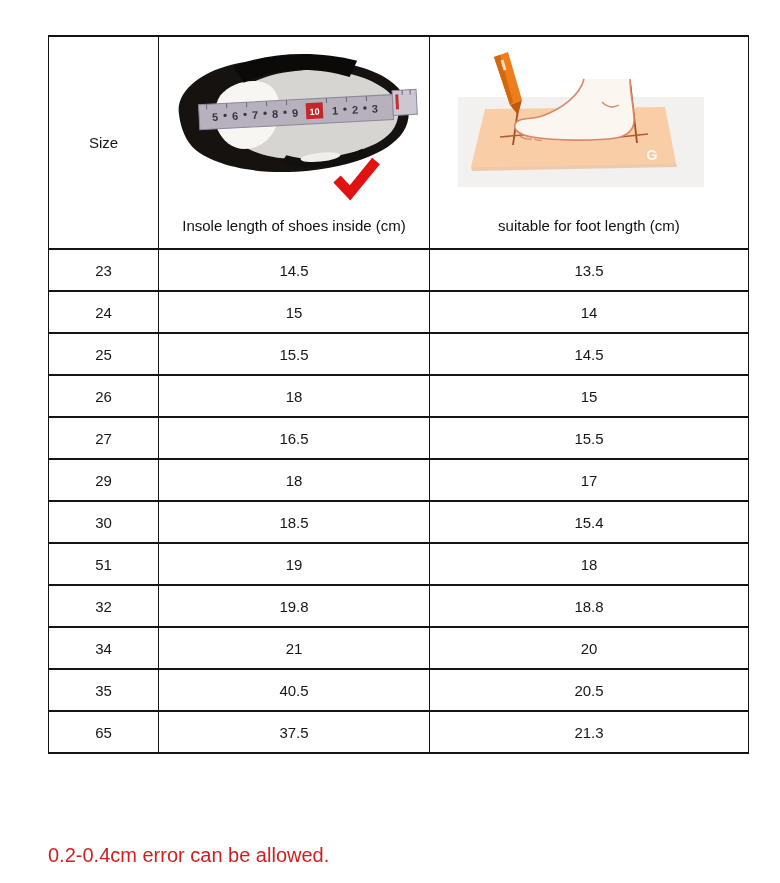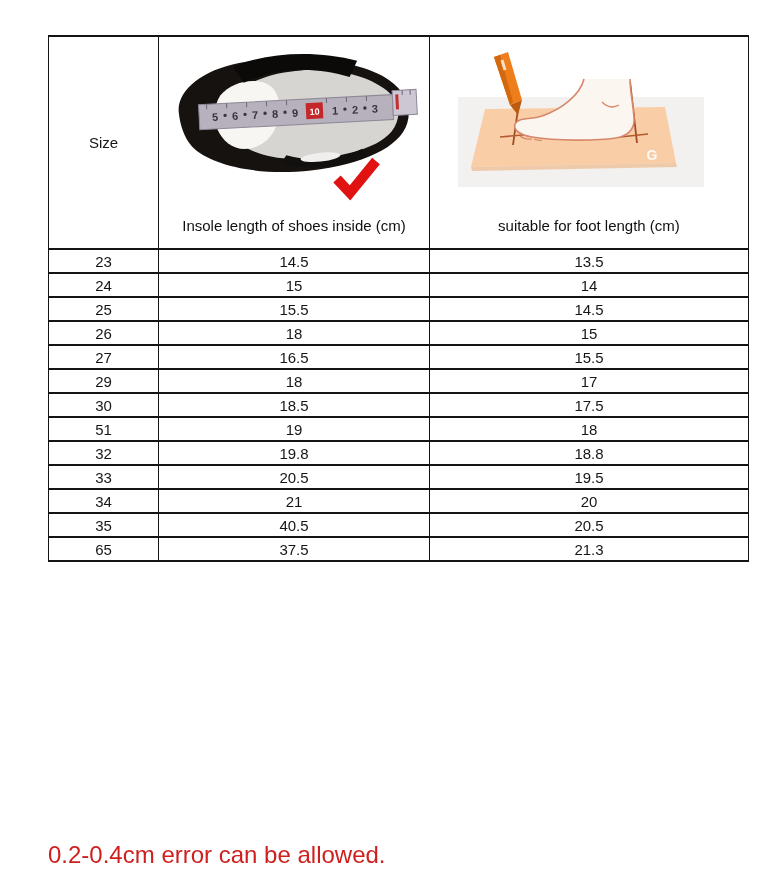--- a/index.html
+++ b/index.html
@@ -23,37 +23,37 @@
   .size-table th, .size-table td {
     border: 1px solid #141414;
     padding: 0;
     text-align: center;
     vertical-align: middle;
     font-weight: normal;
     font-size: 15px;
     color: #161616;
   }
   .size-table thead tr { height: 213px; }
-  .size-table tbody tr { height: 24px; }
+  .size-table tbody tr { height: 42px; }
   .hcell {
     display: flex; flex-direction: column;
     height: 211px; width: 100%;
     align-items: center; justify-content: flex-end;
     padding-bottom: 13px;
   }
   .img-box {
     flex: 1 1 auto;
     display: flex; align-items: center; justify-content: center;
     width: 100%;
     overflow: hidden;
   }
   .caption { font-size: 15px; color: #101010; line-height: 18px; }
   .note {
     position: absolute; left: 48px; top: 843px;
-    font-size: 24px; line-height: 24px;
+    font-size: 20px; line-height: 24px;
     color: #cf1f1f;
     white-space: nowrap;
   }
   .tn { font-size: 11px; font-weight: bold; fill: #38323f; text-anchor: middle; font-family: "Liberation Sans", sans-serif; }
   .tn-red { font-size: 9px; font-weight: bold; fill: #ffffff; text-anchor: middle; font-family: "Liberation Sans", sans-serif; }
   .wm { font-size: 14px; font-weight: bold; fill: #ffffff; opacity: 0.9; text-anchor: middle; font-family: "Liberation Sans", sans-serif; }
 </style>
 </head>
 <body>
 
@@ -180,38 +180,33 @@
         <td>15.5</td>
       </tr>
       <tr>
         <td>29</td>
         <td>18</td>
         <td>17</td>
       </tr>
       <tr>
         <td>30</td>
         <td>18.5</td>
-        <td>17.5</td>
+        <td>15.4</td>
       </tr>
       <tr>
         <td>51</td>
         <td>19</td>
         <td>18</td>
       </tr>
       <tr>
         <td>32</td>
         <td>19.8</td>
         <td>18.8</td>
       </tr>
       <tr>
-        <td>33</td>
-        <td>20.5</td>
-        <td>19.5</td>
-      </tr>
-      <tr>
         <td>34</td>
         <td>21</td>
         <td>20</td>
       </tr>
       <tr>
         <td>35</td>
         <td>40.5</td>
         <td>20.5</td>
       </tr>
       <tr>

